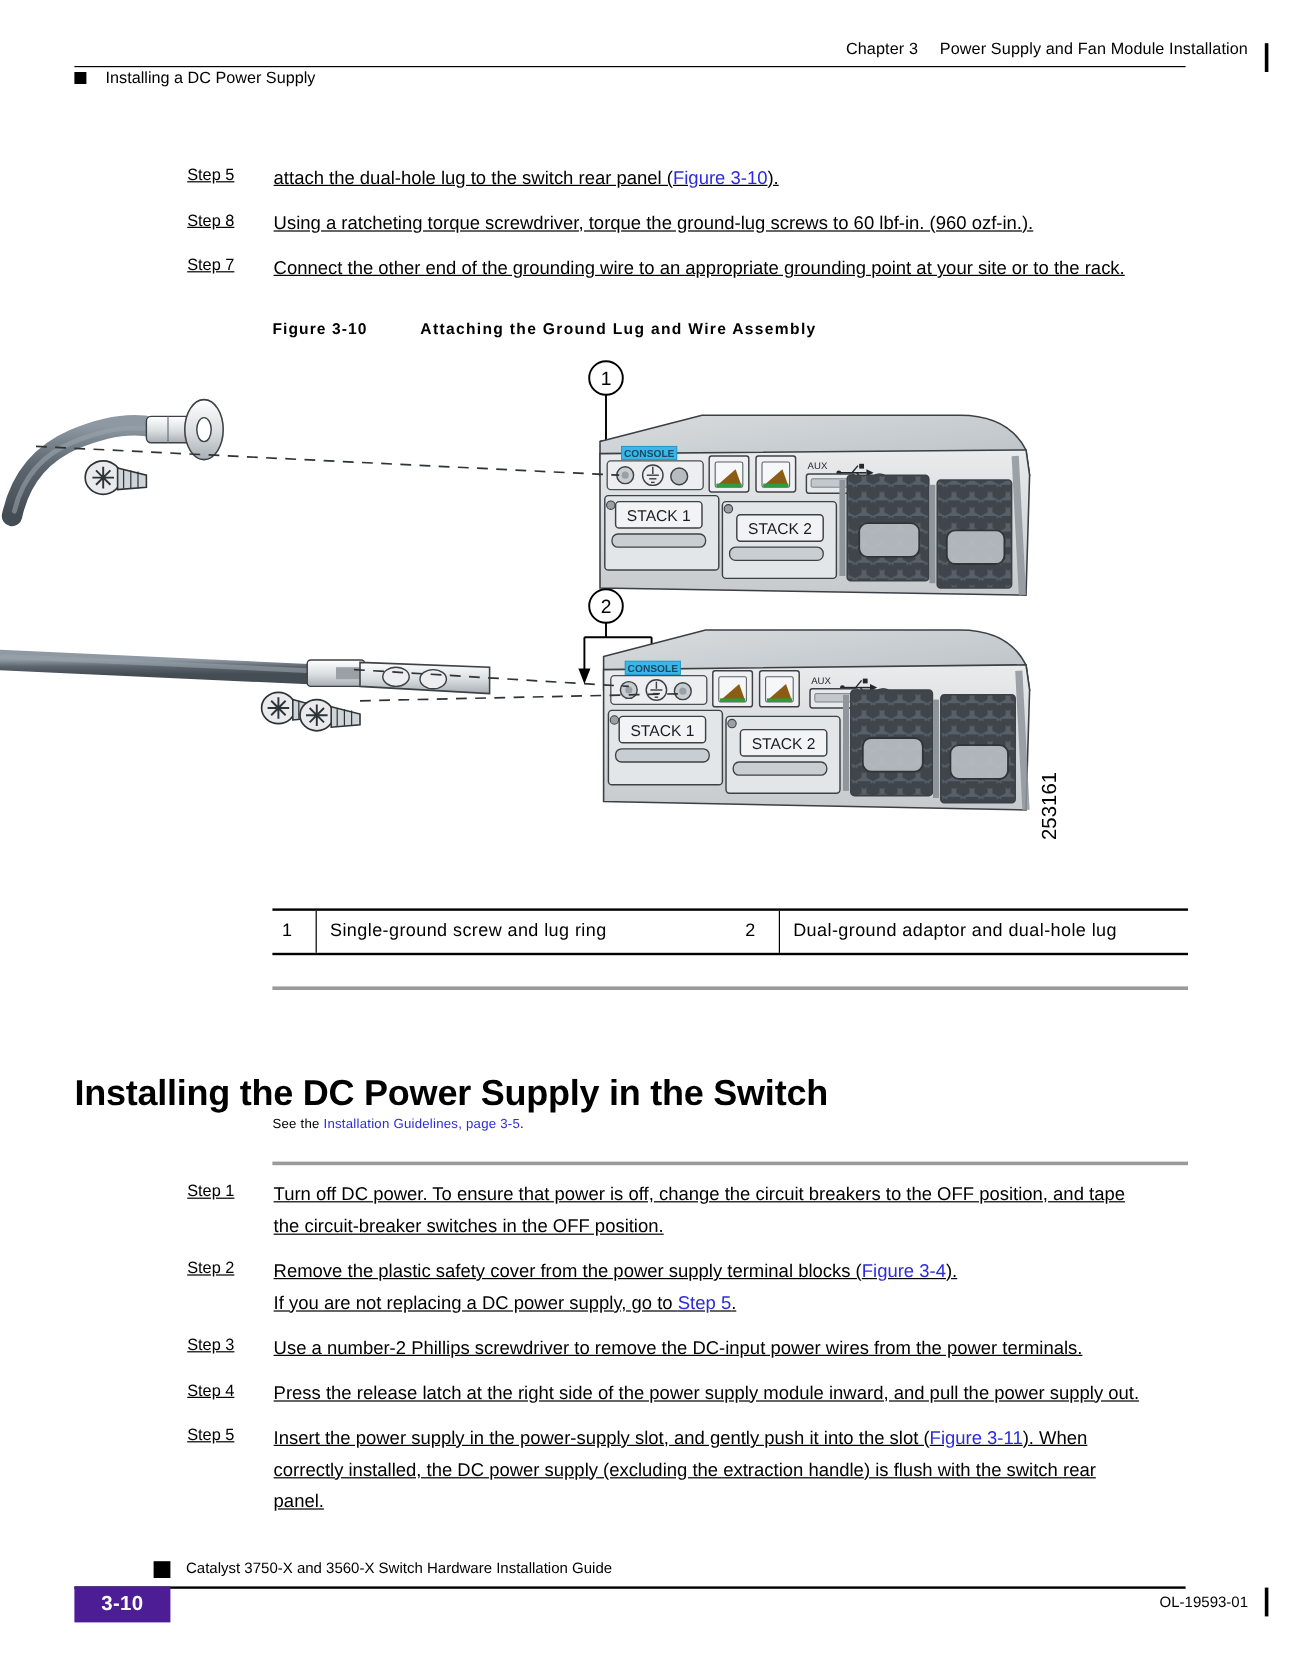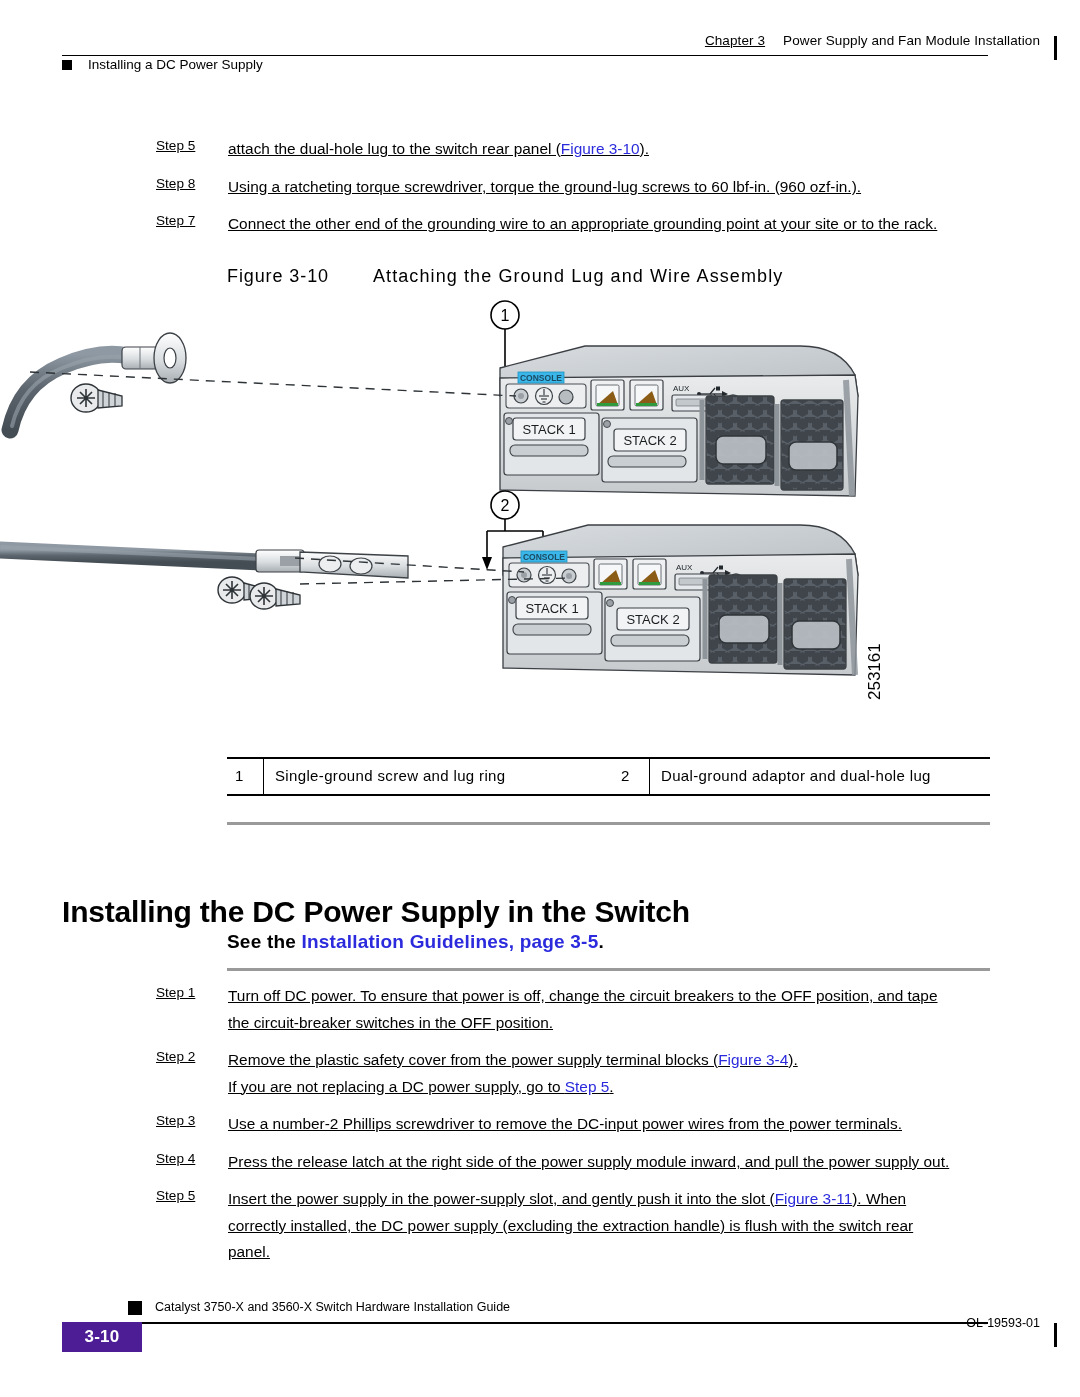--- a/index.html
+++ b/index.html
@@ -14,21 +14,21 @@
   }
 
   
   .page-header{
     position:absolute; left:0; top:0; width:1080px; height:90px;
   }
   .hdr-chapter{
     position:absolute; right:40px; top:33px;
     font-size:13.5px; letter-spacing:.1px; white-space:nowrap;
   }
-  .hdr-chapter .ch-num{ margin-right:18px;text-decoration:underline; }
+  .hdr-chapter .ch-num{ margin-right:18px; }
   .hdr-rule{
     position:absolute; left:62px; top:55px; width:926px; height:1.4px;
     background:#000;
   }
   .hdr-tick{
     position:absolute; right:23px; top:36px; width:3px; height:24px; background:#000;
   }
   .hdr-sub{
     position:absolute; left:88px; top:57px;
     font-size:13.5px; white-space:nowrap;
@@ -47,21 +47,21 @@
   .step-body{
     width:770px; font-size:15.4px; line-height:26.5px;
     text-align:left;
   }
   .step-body .ln{ display:block; }
   a.xref, .xref{ color:#2b2bdd; text-decoration:none; }
 
   
   .fig-caption{
     position:absolute; left:227px; top:266px;
-    font-size:18px; font-weight:normal; letter-spacing:1.1px;
+    font-size:13px; font-weight:bold; letter-spacing:1.1px;
     white-space:nowrap;
   }
   .fig-caption .fc-num{ margin-right:44px; letter-spacing:.9px; }
 
   
   .figure-area{ position:absolute; left:0; top:300px; width:1080px; height:440px; }
   .figure-area svg{ display:block; }
 
   
   .legend{
@@ -85,34 +85,34 @@
     position:absolute; height:2.6px; background:#9a9a9a;
   }
 
   
   .sec-heading{
     position:absolute; left:62px; top:875px;
     font-size:30px; font-weight:bold; letter-spacing:-.2px; white-space:nowrap;
   }
   .see-line{
     position:absolute; left:227px; top:931px;
-    font-size:19px; letter-spacing:.2px; white-space:nowrap;font-weight:bold;
+    font-size:11px; letter-spacing:.2px; white-space:nowrap;
   }
 
   
   .footer{ position:absolute; left:0; top:1300px; width:1080px; height:70px; }
   .ft-square{ position:absolute; left:128px; top:1px; width:14px; height:14px; background:#000; }
   .ft-title{ position:absolute; left:155px; top:0px; font-size:12.5px; white-space:nowrap; }
   .ft-bar{ position:absolute; left:62px; top:22px; width:926px; height:1.5px; background:#000; }
   .ft-pagebox{
     position:absolute; left:62px; top:22px; width:80px; height:30px;
     background:#4c1d95; color:#fff; font-size:17px; font-weight:bold;
     display:flex; align-items:center; justify-content:center; letter-spacing:.3px;
   }
-  .ft-doc{ position:absolute; right:40px; top:16px; font-size:12.5px; white-space:nowrap;margin-left:18px; }
+  .ft-doc{ position:absolute; right:40px; top:28px; font-size:12.5px; white-space:nowrap;margin-left:18px; }
   .ft-tick{ position:absolute; right:23px; top:23px; width:3px; height:24px; background:#000; }
 </style>
 </head>
 <body>
 
 <div class="page-header">
   <div class="hdr-chapter">
     <span class="ch-num">Chapter 3</span><span>Power Supply and Fan Module Installation</span>
   </div>
   <div class="hdr-rule"></div>

